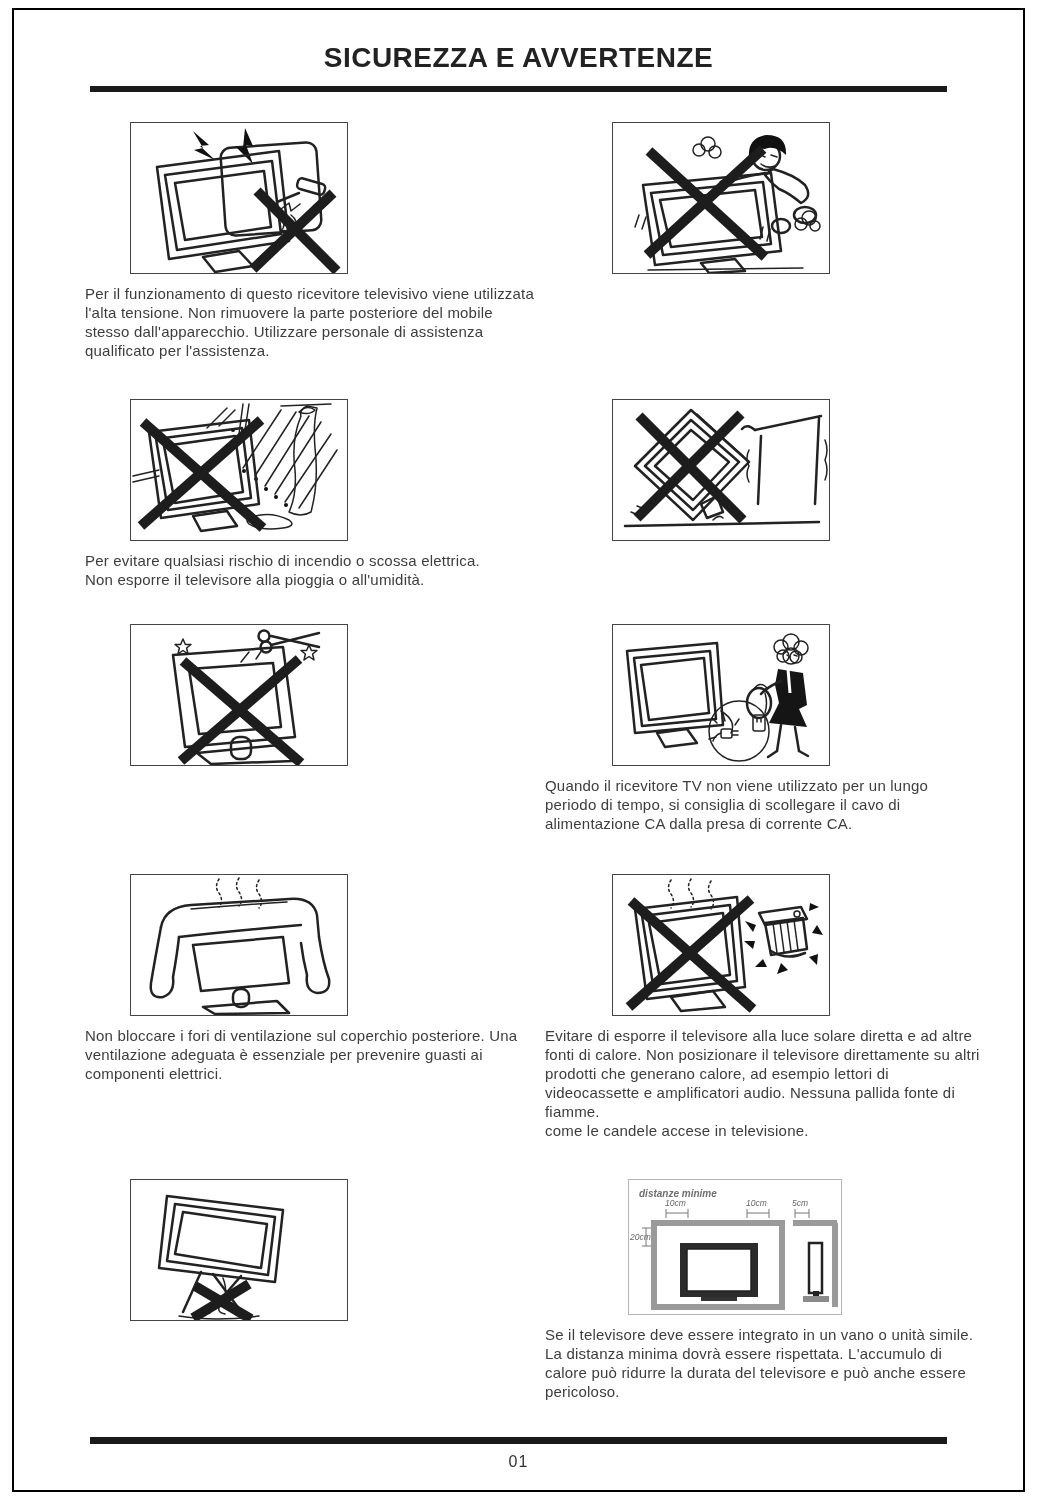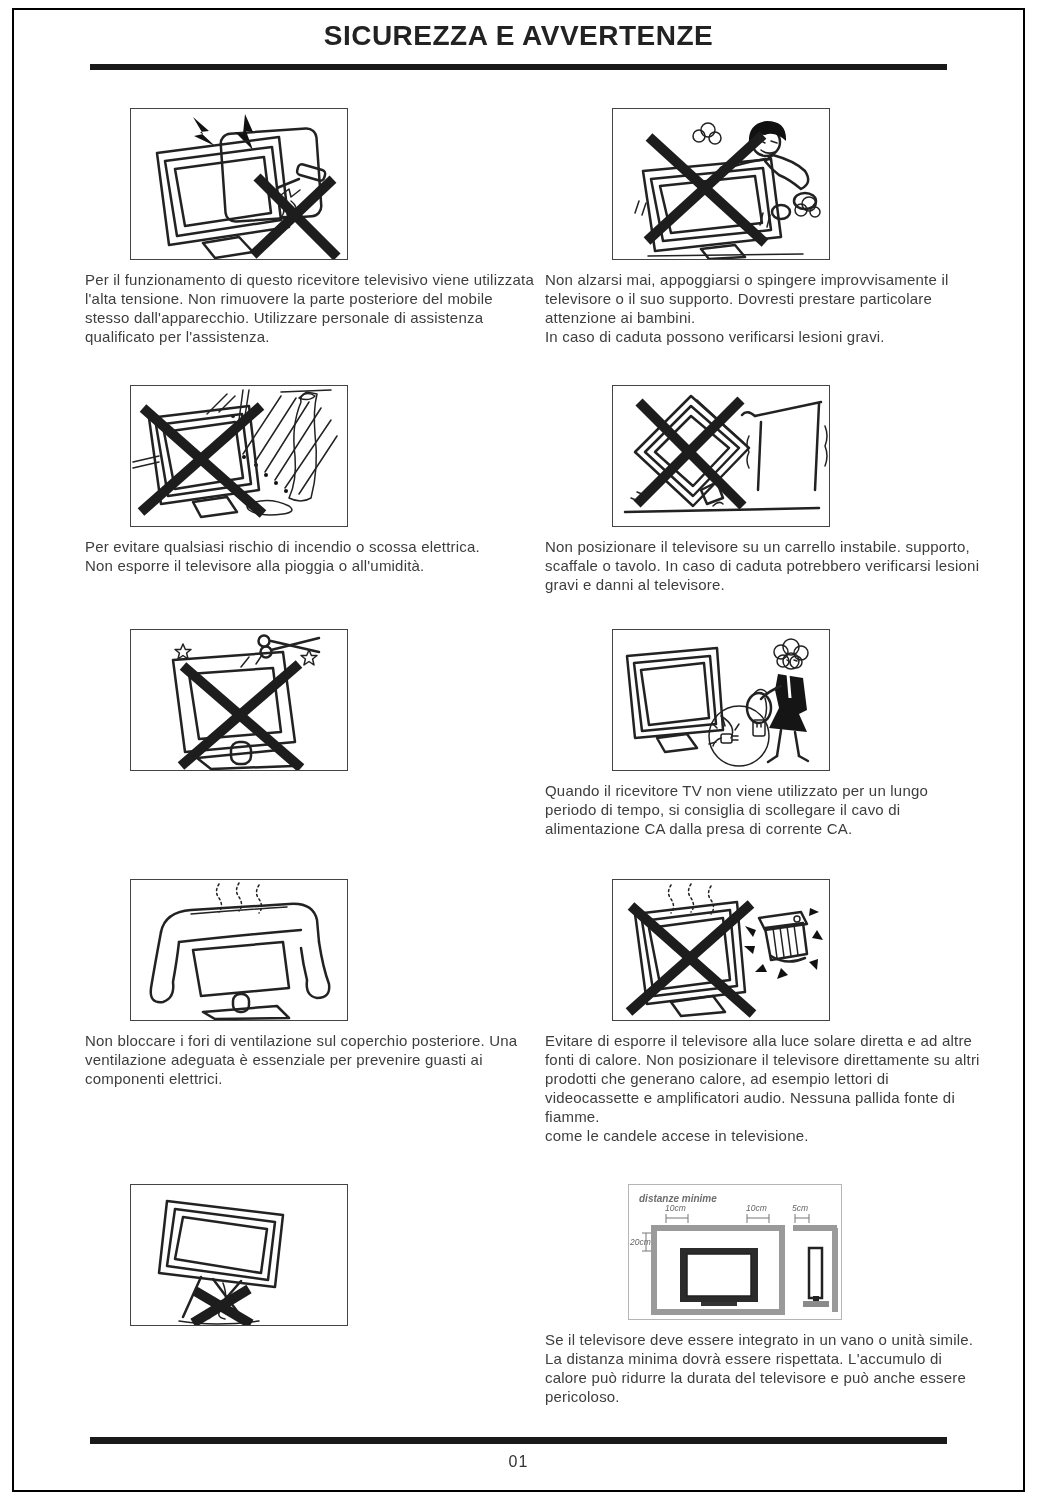--- a/index.html
+++ b/index.html
@@ -1,22 +1,22 @@
 <!DOCTYPE html>
 <html><head>
 <meta charset="utf-8">
 <style>
   html,body{margin:0;padding:0;background:#ffffff;}
   .page{position:relative;width:1037px;height:1500px;background:#fff;overflow:hidden;
         font-family:"Liberation Sans", sans-serif;color:#3d3d3d;}
   .page-frame{position:absolute;top:8px;left:12px;right:12px;bottom:8px;border:2px solid #000;pointer-events:none;}
-  header{padding-top:20px;}
+  header{padding-top:42px;}
   .title{margin:0;text-align:center;font-size:28px;font-weight:700;color:#222;letter-spacing:.5px;}
   .rule{height:6px;background:#1a1a1a;margin:12px 90px 0 90px;}
-  main{padding:38px 0 0 85px;}
+  main{padding:30px 0 0 85px;}
   .row{display:grid;grid-template-columns:460px 452px;margin-bottom:24px;}
   .row.r2{margin-bottom:20px}.row.r3{margin-bottom:26px}.row.r4{margin-bottom:24px}
   .cell{display:block;}
   .figwrap{margin-left:45px;}
   .cell.right .figwrap{margin-left:67px;font-style:italic;}
   .cell.right .figwrap.diagram{margin-left:83px;}
   .figure{width:216px;background:#fff;border:1.5px solid #444;display:block;}
   .figure.light{border:1px solid #b5b5b5;width:212px;}
   .caption{margin-top:10px;font-size:15px;line-height:19px;color:#3d3d3d;letter-spacing:.2px;
            white-space:pre-line;max-width:452px;}
@@ -91,22 +91,20 @@
                 <circle cx="95" cy="21" r="7"></circle>
                 <circle cx="102" cy="29" r="6"></circle>
               <circle cx="188" cy="101" r="6"></circle>
                 <circle cx="196" cy="95" r="7"></circle>
                 <circle cx="202" cy="103" r="5"></circle>
             </g>
             <line class="xmark" x1="36" y1="28" x2="152" y2="134"></line>
             <line class="xmark" x1="150" y1="26" x2="34" y2="132"></line>
           </svg>
         </div>
-        <p class="caption">Non alzarsi mai, appoggiarsi o spingere improvvisamente il televisore o il suo supporto. Dovresti prestare particolare attenzione ai bambini.
-In caso di caduta possono verificarsi lesioni gravi.</p>
       </div>
     </div>
 
     <div class="row r2">
       <div class="cell left">
         <div class="figwrap">
           <svg class="figure" viewBox="0 0 216 140" width="216" height="140">
             <g class="ln thin">
               <line x1="112" y1="4" x2="108" y2="34"></line>
                 <line x1="118" y1="4" x2="114" y2="30"></line>
@@ -156,21 +154,20 @@
             <polygon class="ln" points="88,104 104,96 110,112 94,118"></polygon>
             <line class="xmark" x1="26" y1="16" x2="130" y2="120" stroke-width="8"></line>
             <line class="xmark" x1="128" y1="14" x2="24" y2="118" stroke-width="8"></line>
             <line class="ln" x1="142" y1="30" x2="208" y2="16" stroke-width="5"></line>
             <path class="ln" d="M142,30 q-8,-7 -13,-1"></path>
             <path class="ln" d="M206,18 L202,104 M148,36 L145,104" stroke-width="3"></path>
             <path class="ln thin" d="M136,50 q-4,8 0,16 q-4,8 0,16"></path>
             <path class="ln thin" d="M212,40 q4,10 0,20 q4,10 0,20"></path>
           </svg>
         </div>
-        <p class="caption">Non posizionare il televisore su un carrello instabile. supporto, scaffale o tavolo. In caso di caduta potrebbero verificarsi lesioni gravi e danni al televisore.</p>
       </div>
     </div>
 
     <div class="row r3">
       <div class="cell left">
         <div class="figwrap">
           <svg class="figure" viewBox="0 0 216 140" width="216" height="140">
             <g class="ln thin" fill="#fff">
               <polygon points="52,14 54.4,19.5 60,19.5 55.6,23 57,29 52,25.5 47,29 48.4,23 44,19.5 49.6,19.5"></polygon>
               <polygon points="178,20 180.4,25.5 186,25.5 181.6,29 183,35 178,31.5 173,35 174.4,29 170,25.5 175.6,25.5"></polygon>

